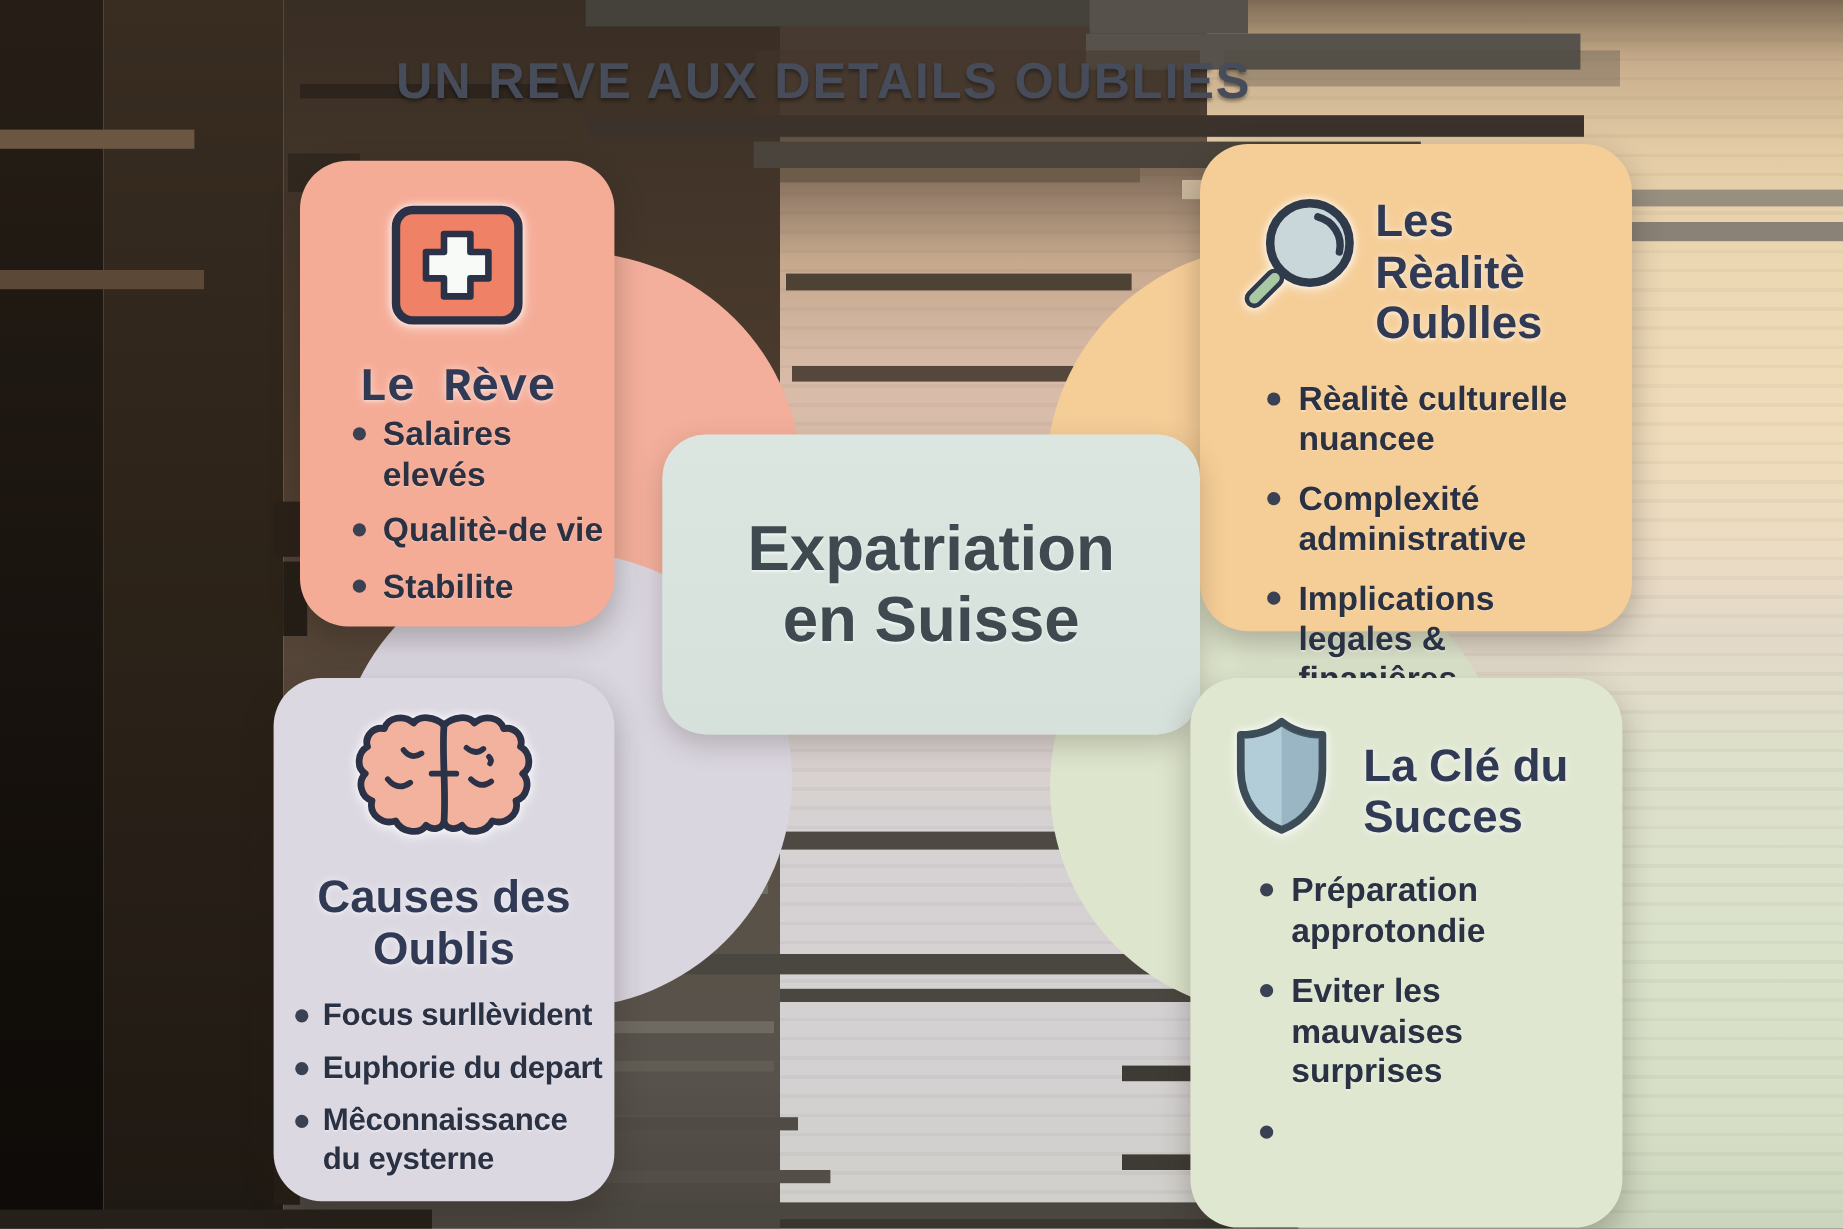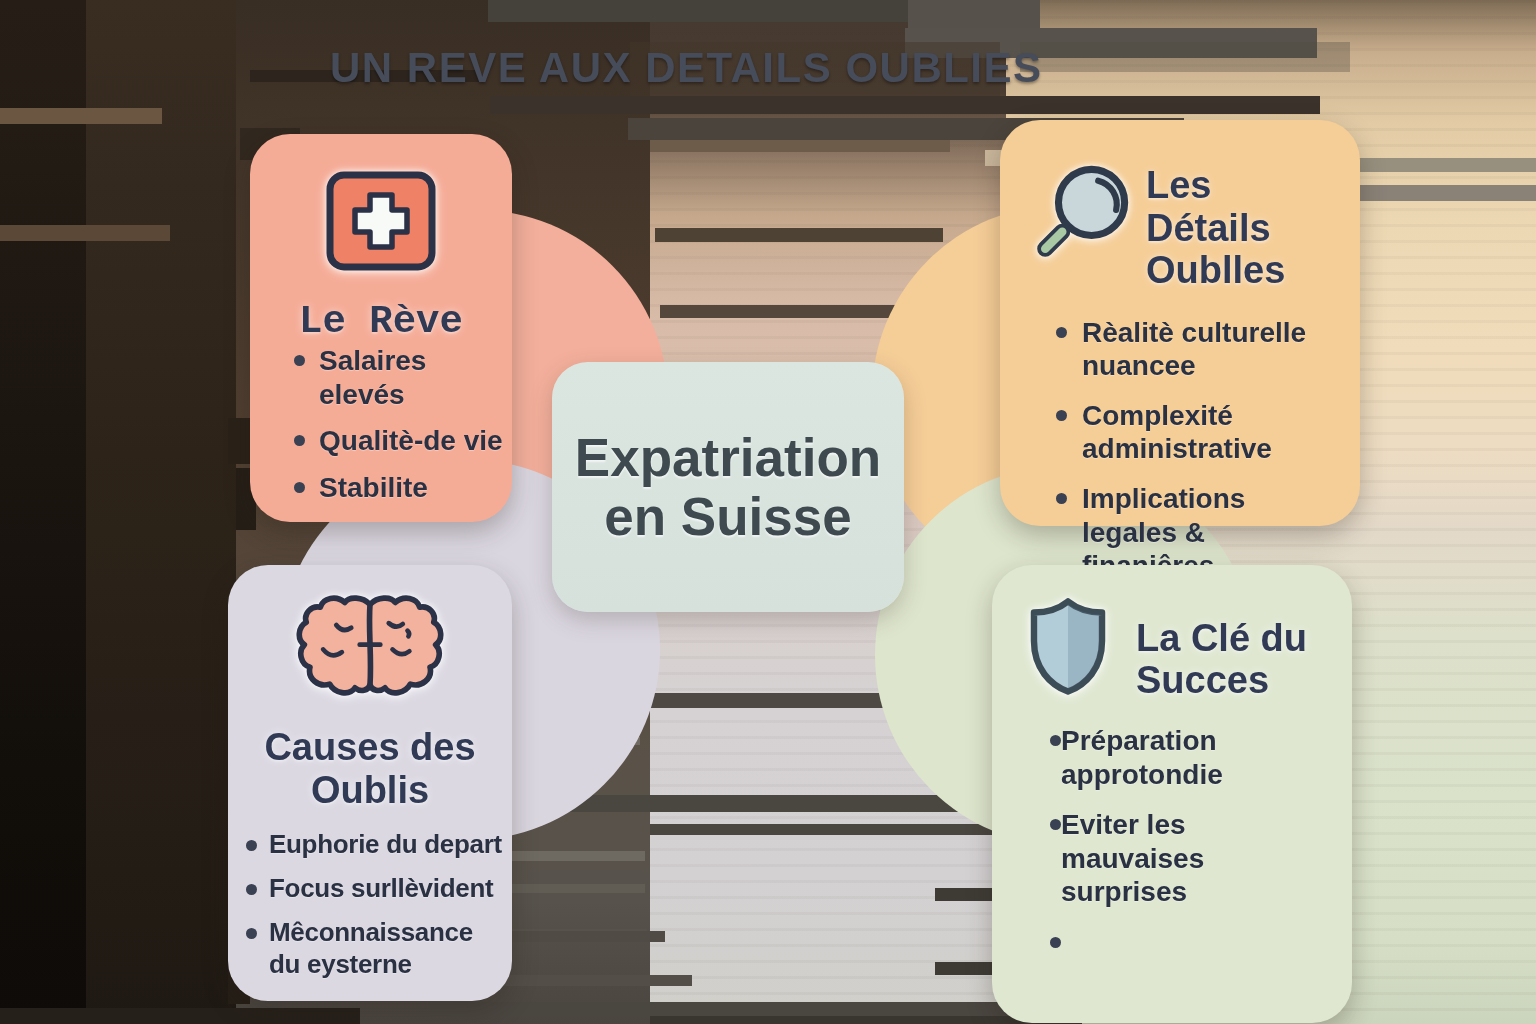--- a/index.html
+++ b/index.html
@@ -21,21 +21,21 @@
   
   .st{position:absolute;}
   
   .petal{position:absolute;width:380px;height:380px;border-radius:50%;}
   
   .card{position:absolute;border-radius:40px;box-shadow:0 10px 26px rgba(40,30,20,0.28);}
   #card-dream{left:250px;top:134px;width:262px;height:388px;background:#F5AC97;
     display:flex;flex-direction:column;align-items:center;padding-top:36px;box-sizing:border-box;}
   #card-details{left:1000px;top:120px;width:360px;height:406px;background:#F5CD96;
     padding:38px 24px 0 32px;box-sizing:border-box;}
-  #card-center{left:552px;top:362px;width:352px;height:250px;background:linear-gradient(180deg,#DCE6E1,#D6E1DC);
+  #card-center{left:552px;top:362px;width:448px;height:250px;background:linear-gradient(180deg,#DCE6E1,#D6E1DC);
     border-radius:36px;display:flex;flex-direction:column;justify-content:center;align-items:center;
     box-shadow:0 8px 22px rgba(70,60,50,0.25);}
   #card-causes{left:228px;top:565px;width:284px;height:436px;background:#DBD8E2;
     display:flex;flex-direction:column;align-items:center;padding-top:26px;box-sizing:border-box;}
   #card-key{left:992px;top:565px;width:360px;height:458px;background:#DFE7D1;
     padding:30px 22px 0 30px;box-sizing:border-box;}
   
   #main-title{position:absolute;left:330px;top:44px;font-size:42px;font-weight:700;
     letter-spacing:1.5px;color:#464C59;text-shadow:0 2px 3px rgba(0,0,0,0.35);white-space:nowrap;z-index:1;}
   .ctitle{font-weight:700;color:#313A55;text-align:center;
@@ -59,21 +59,21 @@
   #card-details .li{margin-bottom:16px;}
   #card-details .bt{font-size:28px;margin-left:15px;max-width:252px;}
   #card-causes .ctitle{font-size:38px;margin-top:18px;}
   #card-causes .bullets{margin-top:18px;align-self:stretch;padding-left:18px;}
   #card-causes .li{margin-bottom:13px;}
   #card-causes .bt{font-size:26px;margin-left:12px;max-width:236px;letter-spacing:-0.3px;}
   #card-key .hdr{display:flex;align-items:flex-end;}
   #card-key .ctitle{font-size:38px;text-align:left;margin-left:22px;margin-top:4px;}
   #card-key .bullets{margin-top:22px;padding-left:28px;}
   #card-key .li{margin-bottom:17px;}
-  #card-key .bt{font-size:28px;max-width:262px;}
+  #card-key .bt{font-size:28px;margin-left:15px;max-width:262px;}
   .icon-halo{filter:drop-shadow(0 0 3px rgba(255,255,255,0.85)) drop-shadow(0 2px 5px rgba(255,255,255,0.5));}.z2{z-index:2}.z3{z-index:3}.z4{z-index:4}.z5{z-index:5}
 </style>
 </head>
 <body>
 
 <div id="canvas">
 
   <div id="col-a" class="col"></div>
   <div id="col-b" class="col"></div>
   <div id="col-c" class="col"></div>
@@ -160,21 +160,21 @@
     <div class="hdr">
       <span class="icon-halo">
         <svg width="104" height="104" viewBox="0 0 110 110">
           <line x1="32" y1="78" x2="14" y2="96" stroke="#2F3A4A" stroke-width="17" stroke-linecap="round"></line>
           <line x1="32" y1="78" x2="14" y2="96" stroke="#A9C9A5" stroke-width="9" stroke-linecap="round"></line>
           <circle cx="63" cy="47" r="35" fill="#C9D7DB" stroke="#2F3A4A" stroke-width="7.5"></circle>
           <path d="M70 24 A26 26 0 0 1 89 55" fill="none" stroke="#2F3A4A" stroke-width="6.5" stroke-linecap="round"></path>
         </svg>
       </span>
       <div class="ctitle">
-        <span class="tline">Les Détails</span>
+        <span class="tline">Les Rèalitè</span>
         <span class="tline">Oublles</span>
       </div>
     </div>
     <div class="bullets">
       <div class="li">
         <span class="dot"></span>
         <span class="bt">Rèalitè culturelle nuancee</span>
       </div>
       <div class="li">
         <span class="dot"></span>
@@ -211,25 +211,25 @@
         <path d="M120 42 q3 3 1 6" fill="none" stroke="#2B3147" stroke-width="5" stroke-linecap="round"></path>
       </svg>
     </span>
     <div class="ctitle">
       <span class="tline">Causes des</span>
       <span class="tline">Oublis</span>
     </div>
     <div class="bullets">
       <div class="li">
         <span class="dot"></span>
+        <span class="bt">Focus surllèvident</span>
+      </div>
+      <div class="li">
+        <span class="dot"></span>
         <span class="bt">Euphorie du depart</span>
-      </div>
-      <div class="li">
-        <span class="dot"></span>
-        <span class="bt">Focus surllèvident</span>
       </div>
       <div class="li">
         <span class="dot"></span>
         <span class="bt">Mêconnaissance du eysterne</span>
       </div>
     </div>
   </div>
 
   <div id="card-key" class="card z4">
     <div class="hdr">

